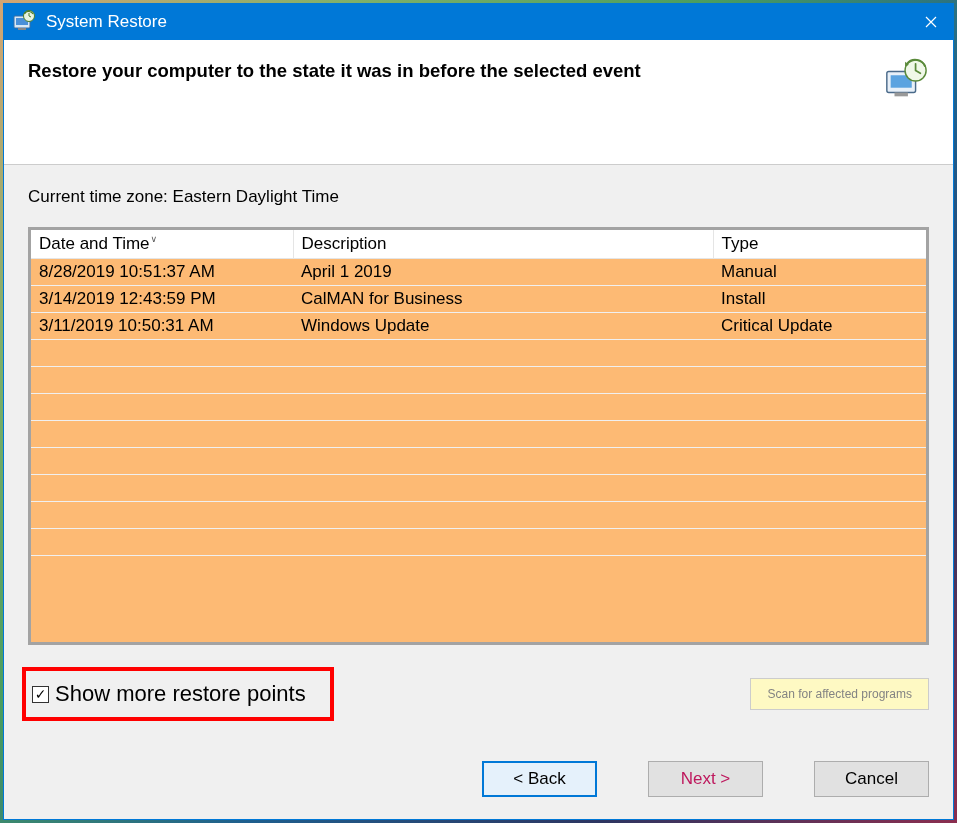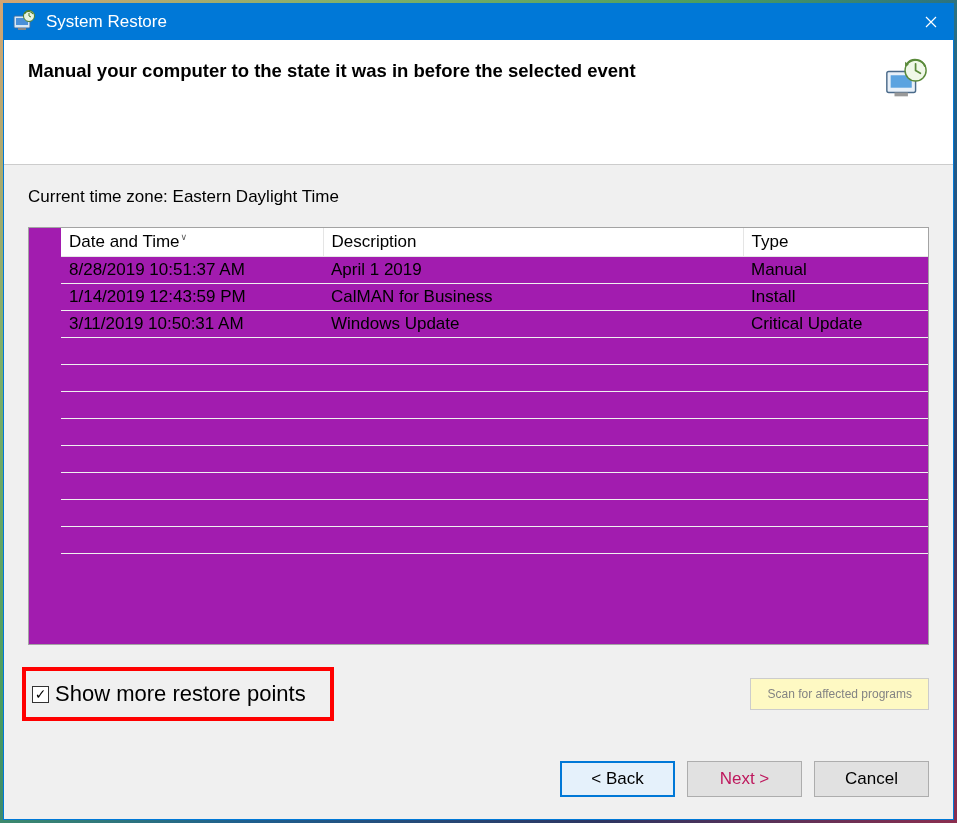--- a/index.html
+++ b/index.html
@@ -73,25 +73,24 @@
   padding: 22px 24px 16px 24px;
   display: flex;
   flex-direction: column;
 }
 .timezone-text {
   font-size: 17px;
   color: #000000;
   margin-bottom: 20px;
 }
 .table-wrapper {
-  background: #a21caf;
-  border: 1px solid #a3a3a3;
+  background: #fdba74;
+  border: 3px solid #a3a3a3;
   flex: 1;
   overflow: hidden;
-  padding-left: 32px;
 }
 table {
   width: 100%;
   border-collapse: collapse;
   font-size: 17px;
 }
 thead tr {
   background: #ffffff;
 }
 th {
@@ -169,20 +168,21 @@
   gap: 12px;
 }
 .footer-btn {
   min-width: 115px;
   padding: 6px 10px;
   font-size: 17px;
   font-family: inherit;
   background: #e1e1e1;
   border: 1px solid #adadad;
   cursor: pointer;
+  margin-left: 39px;
 }
 .footer-btn.primary {
   border: 2px solid #0078d7;
   background: #e5f1fb;
 }
 .footer-btn.disabled {
   color: #be185d;
   cursor: default;
   text-align: center;
 }
@@ -206,21 +206,21 @@
     </div>
     <div class="title-text">System Restore</div>
     <div class="close-btn">
       <svg width="12" height="12" viewBox="0 0 12 12">
           <path d="M1 1 L11 11 M11 1 L1 11" stroke="#ffffff" stroke-width="1.2"></path>
         </svg>
     </div>
   </div>
 
   <div class="header-area">
-    <div class="header-text">Manual your computer to the state it was in before the selected event</div>
+    <div class="header-text">Restore your computer to the state it was in before the selected event</div>
     <div class="header-icon">
       <svg viewBox="0 0 48 48">
         <rect x="4" y="14" width="30" height="22" rx="2" fill="#e8f0f8" stroke="#4a6a8a" stroke-width="1.5"></rect>
         <rect x="8" y="18" width="22" height="13" fill="#5ba3e0"></rect>
         <rect x="12" y="36" width="14" height="4" fill="#999"></rect>
         <circle cx="34" cy="13" r="11" fill="#f0f8e8" stroke="#5a8a3a" stroke-width="1.5"></circle>
         <path d="M34 6 L34 13 L39 16" stroke="#5a8a3a" stroke-width="1.8" fill="none" stroke-linecap="round"></path>
         <path d="M25 6 A11 11 0 0 1 44 9" stroke="#5a8a3a" stroke-width="2" fill="none"></path>
         <polygon points="23,4 27,7 23,9" fill="#5a8a3a"></polygon>
       </svg>
@@ -239,21 +239,21 @@
             <th>Type</th>
           </tr>
         </thead>
         <tbody>
           <tr>
             <td>8/28/2019 10:51:37 AM</td>
             <td>April 1 2019</td>
             <td>Manual</td>
           </tr>
           <tr>
-            <td>1/14/2019 12:43:59 PM</td>
+            <td>3/14/2019 12:43:59 PM</td>
             <td>CalMAN for Business</td>
             <td>Install</td>
           </tr>
           <tr>
             <td>3/11/2019 10:50:31 AM</td>
             <td>Windows Update</td>
             <td>Critical Update</td>
           </tr>
           <tr class="empty">
               <td>&nbsp;</td>

